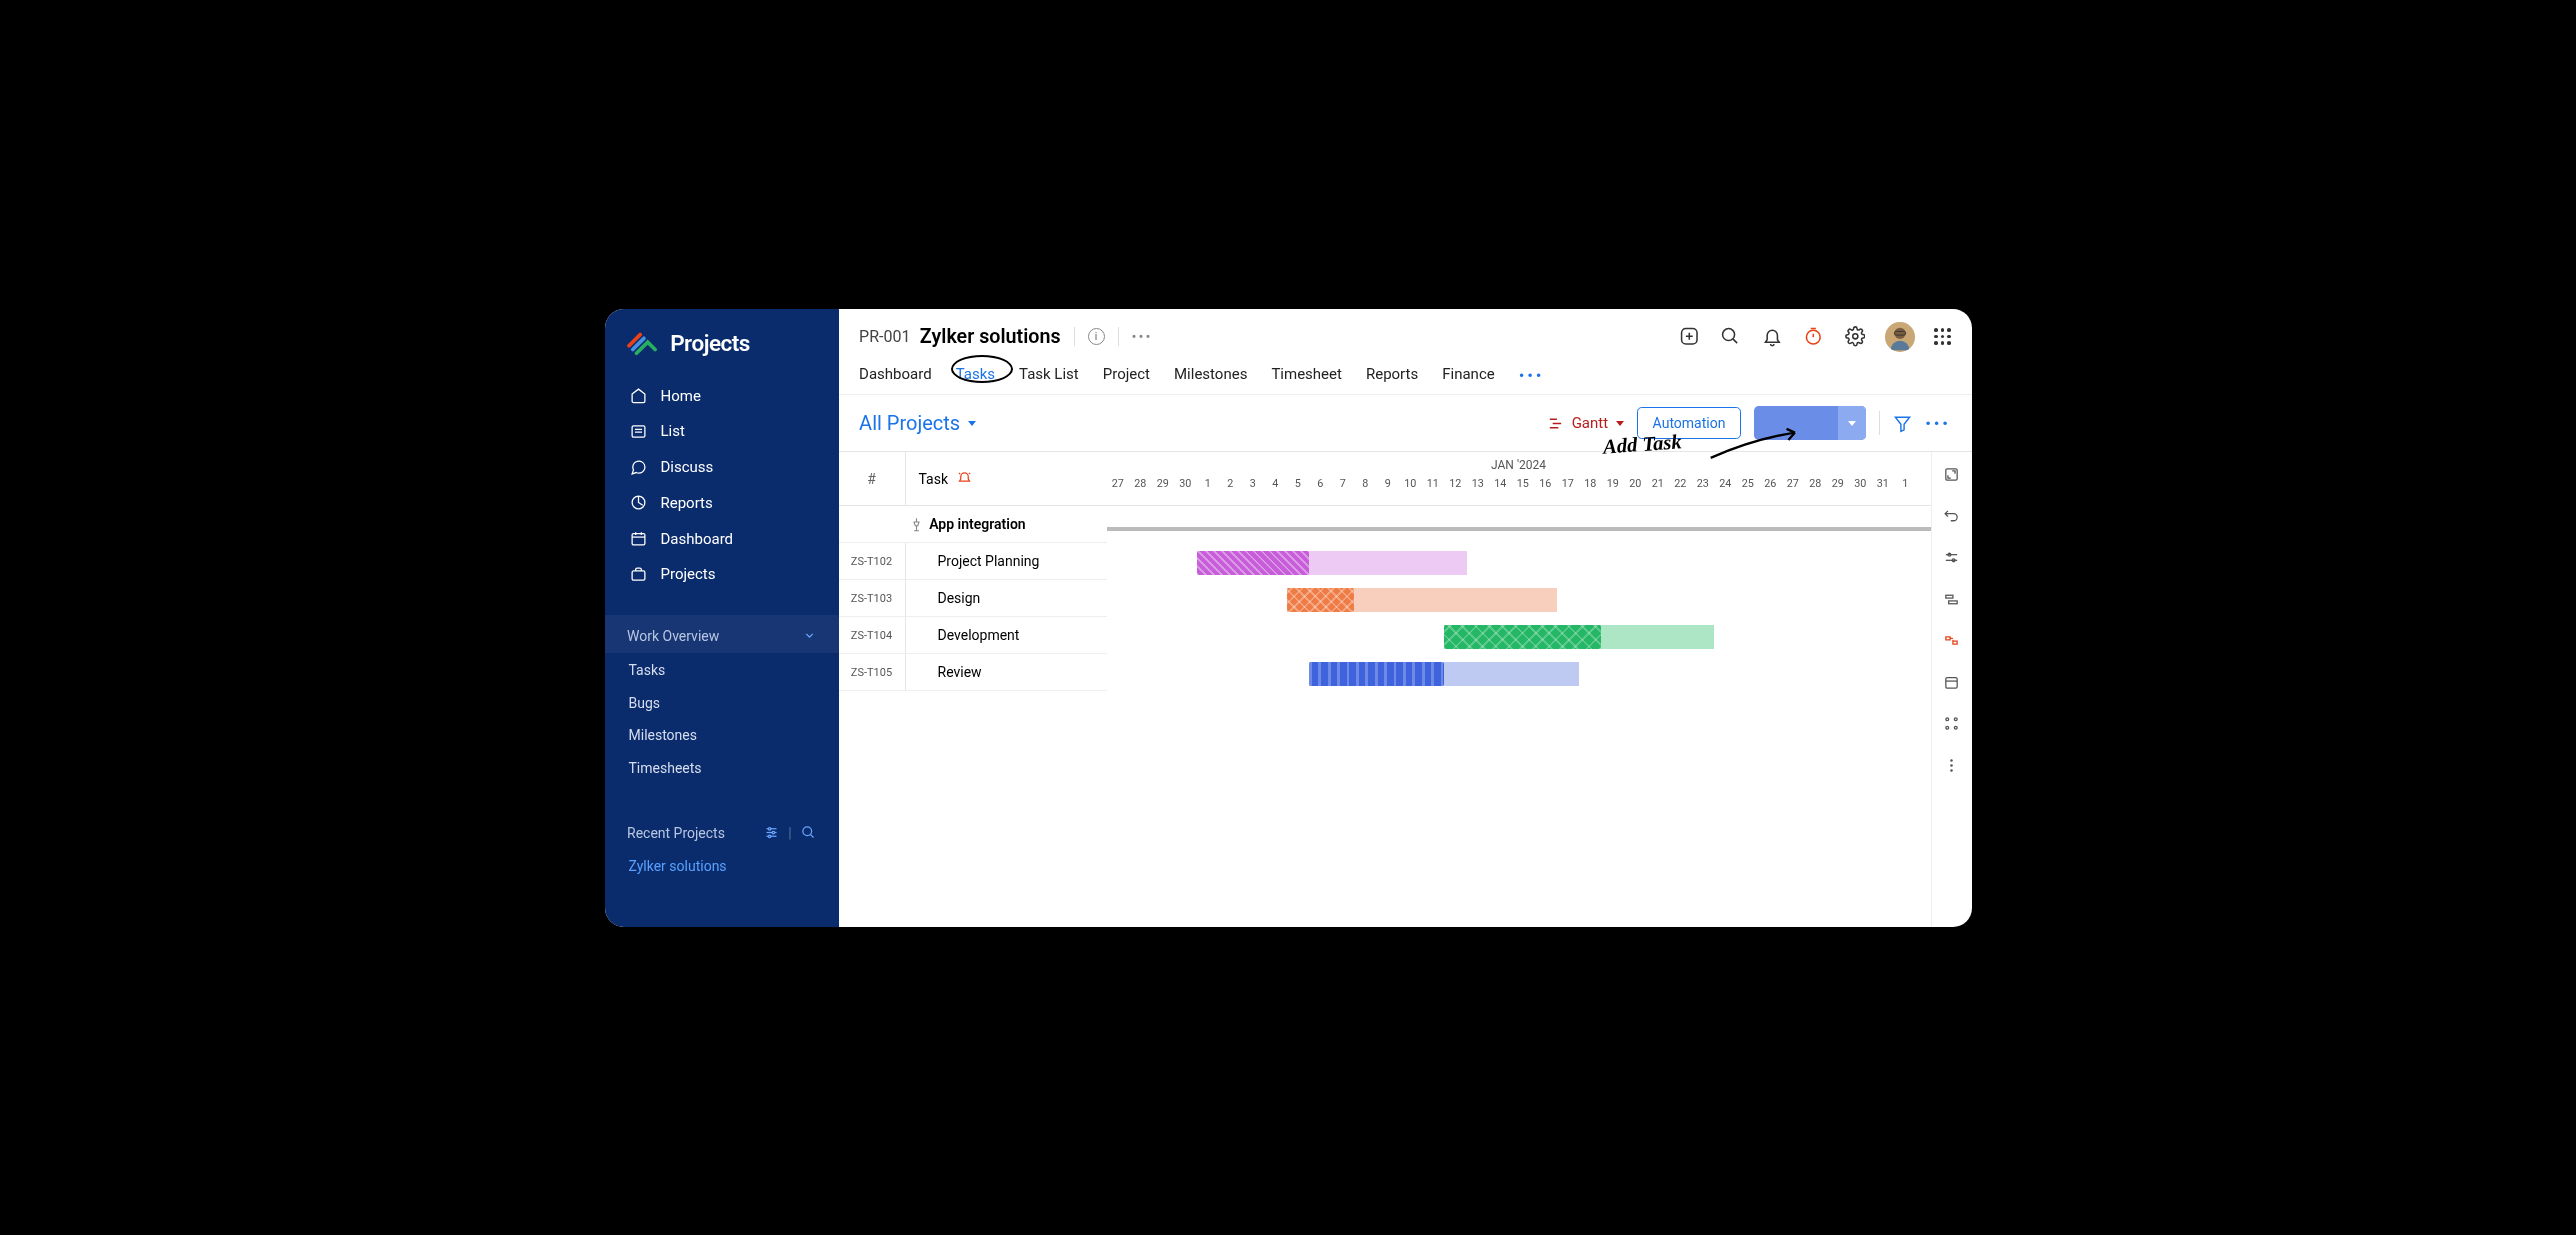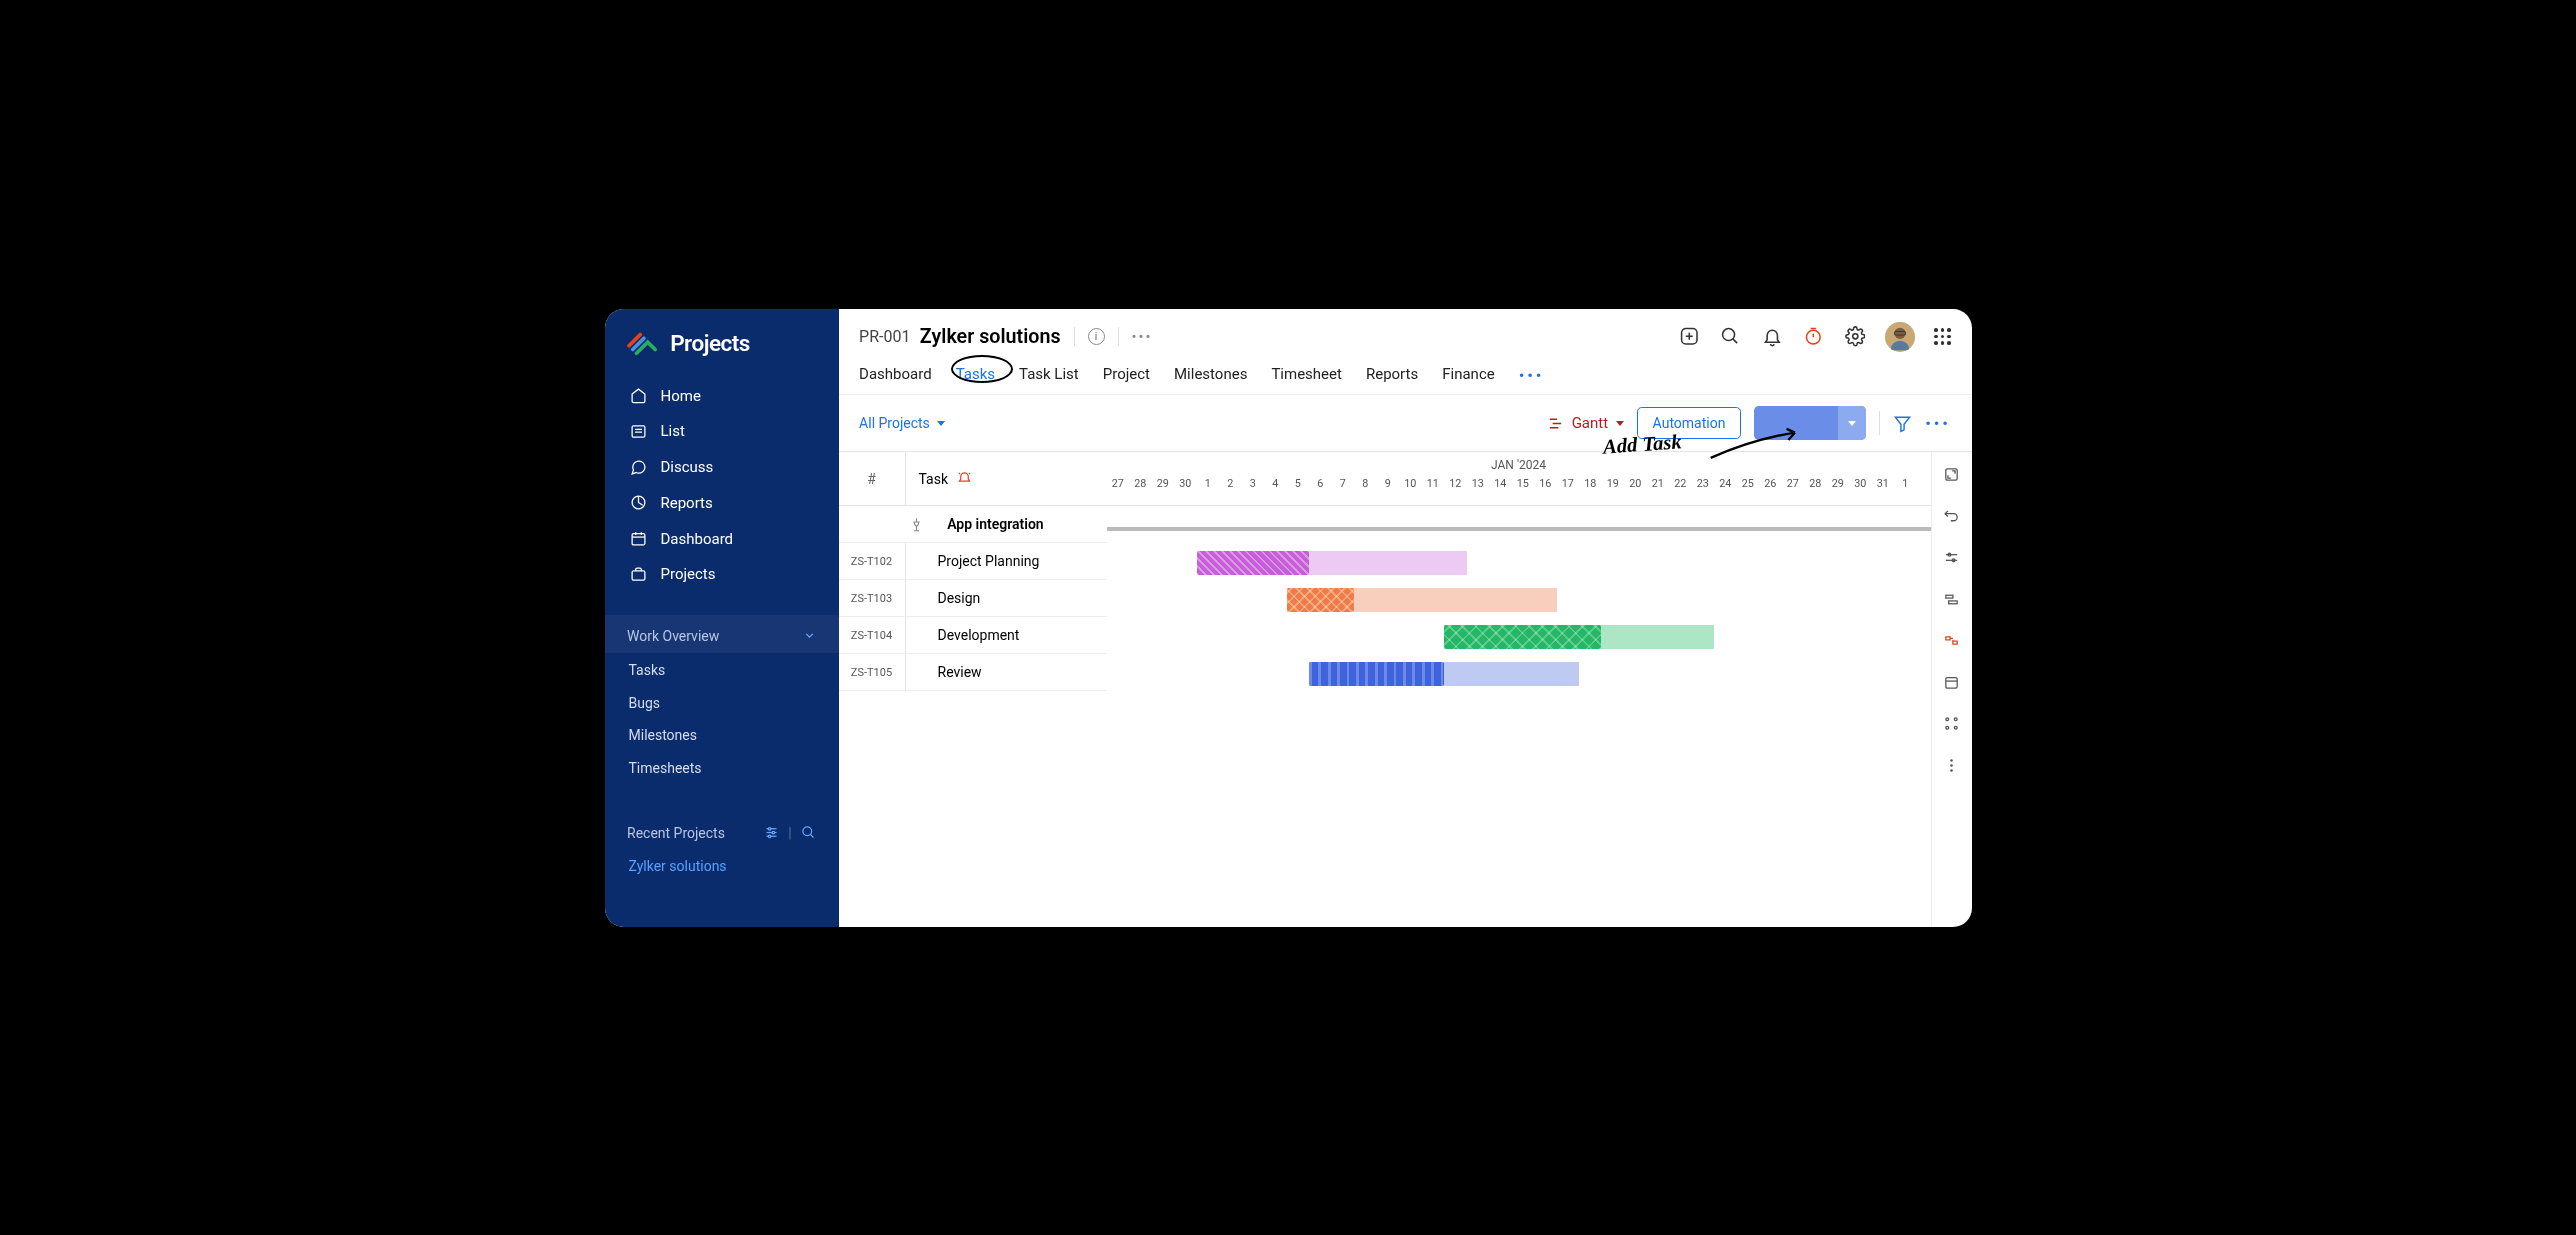--- a/index.html
+++ b/index.html
@@ -36,21 +36,21 @@
     .app-grid span { background:#333; border-radius:50%;}
     
     .tabs-row { display:flex; gap: 24px; padding: 13px 0 9.4px; font-size:15px; position:relative;}
     .tab { color:#222; cursor:pointer; }
     .tab.active { color:#1a73e8; }
     .tab-more { color:#1a73e8; font-size:17px; letter-spacing:2.8px;}
     .circle-annotation { position:absolute; left: 92px; top: 3.7px; width: 62px; height: 28px; border: 2.3px solid #000; border-radius: 50%; pointer-events:none;}
 
     
     .toolbar { display:flex; align-items:center; padding: 11.2px 20.6px; gap: 13px; }
-    .dropdown-link { color:#1a73e8; font-size:14px; display:flex; align-items:center; gap:7.5px; cursor:pointer;}
+    .dropdown-link { color:#1a73e8; font-size:20px; display:flex; align-items:center; gap:7.5px; cursor:pointer;}
     .caret-down { width:0; height:0; border-left:4.7px solid transparent; border-right:4.7px solid transparent; border-top:5.6px solid currentColor;}
     .toolbar-right { margin-left:auto; display:flex; align-items:center; gap:13px;}
     .view-pick { display:flex; align-items:center; gap:7.5px; color:#b91c1c; cursor:pointer;}
     .btn-outline { border:1.4px solid #1a73e8; color:#1a73e8; padding: 6.6px 15px; border-radius:4.7px; font-size:14px; cursor:pointer; background:#fff;}
     .btn-primary { background:#6a8ee8; color:#fff; padding: 6.6px 32px 6.6px 19px; border-radius:4.7px; position:relative; height:34px; display:flex; align-items:center; cursor:pointer; min-width:112px;}
     .btn-primary .split { position:absolute; right:0; top:0; bottom:0; width:28px; background:#8caaf0; display:flex; align-items:center; justify-content:center; border-radius: 0 4.7px 4.7px 0;}
     .vsep { width:0.9px; height:24px; background:#ddd;}
     .icon-filter { color:#1a73e8; cursor:pointer;}
     .dots-blue { color:#1a73e8; font-size:17px; letter-spacing:2.8px; cursor:pointer;}
     
@@ -62,21 +62,21 @@
     
     .gantt { flex:1; display:flex; border-top:0.9px solid #e5e5e5; position:relative; min-height:0;}
     .gantt-left { width: 268px; flex-shrink:0;}
     .gleft-head { display:flex; height: 54px; border-bottom:0.9px solid #e5e5e5;}
     .col-num { width: 67px; border-right:0.9px solid #e5e5e5; display:flex; align-items:center; justify-content:center; color:#666; font-size:14px;}
     .col-task { flex:1; display:flex; align-items:center; padding-left:13px; gap:9.4px; font-size:14px;}
     .alarm { color:#e84118;}
     .grow { display:flex; height: 37px; border-bottom:0.9px solid #eee;}
     .grow .col-num { font-size:11px; color:#555; border-right:0.9px solid #e5e5e5;}
     .grow .col-task { font-size:14px; padding-left: 32px;}
-    .grow.group .col-task { padding-left: 3.7px; font-weight:600; gap: 23px;}
+    .grow.group .col-task { padding-left: 3.7px; font-weight:600; gap: 5px;}
     .grow.group .col-num { border-right:none;}
     .gantt-right { flex:1; overflow:hidden; position:relative;}
     .timeline-head { height:54px; border-bottom:0.9px solid #e5e5e5;}
     .month-label { text-align:center; font-size:12px; color:#555; padding-top:5.6px; }
     .days-row { display:flex; padding-top: 5.6px;}
     .day { width: 22.5px; text-align:center; font-size: 10.8px; color:#555; flex-shrink:0;}
     .timeline-body { position:relative;}
     .trow { height:37px; position:relative; border-bottom: 0.9px solid transparent;}
     .group-line { position:absolute; top: 20.6px; left: 0; right: 0; height: 3.7px; background: #bbb;}
     .bar { position:absolute; top:7.5px; height: 24px; border-radius:1.9px; }

